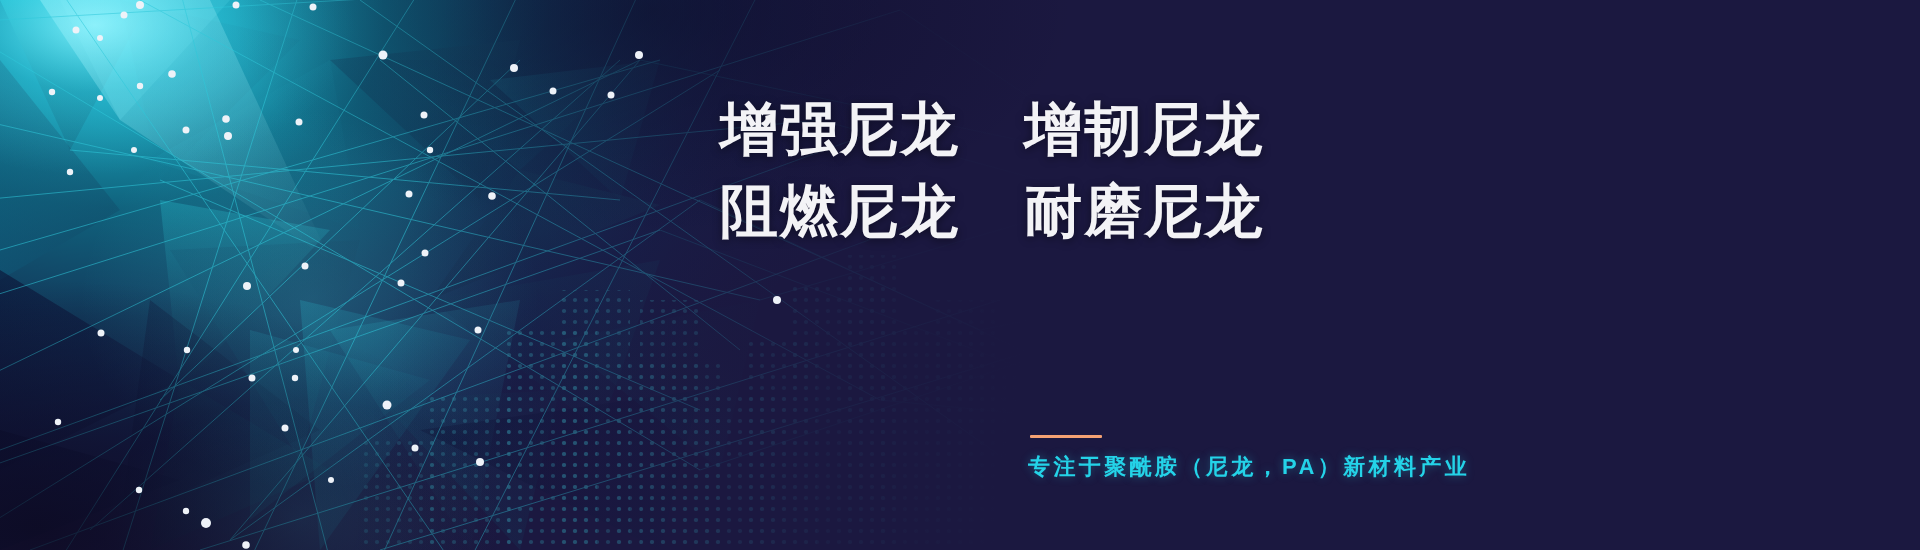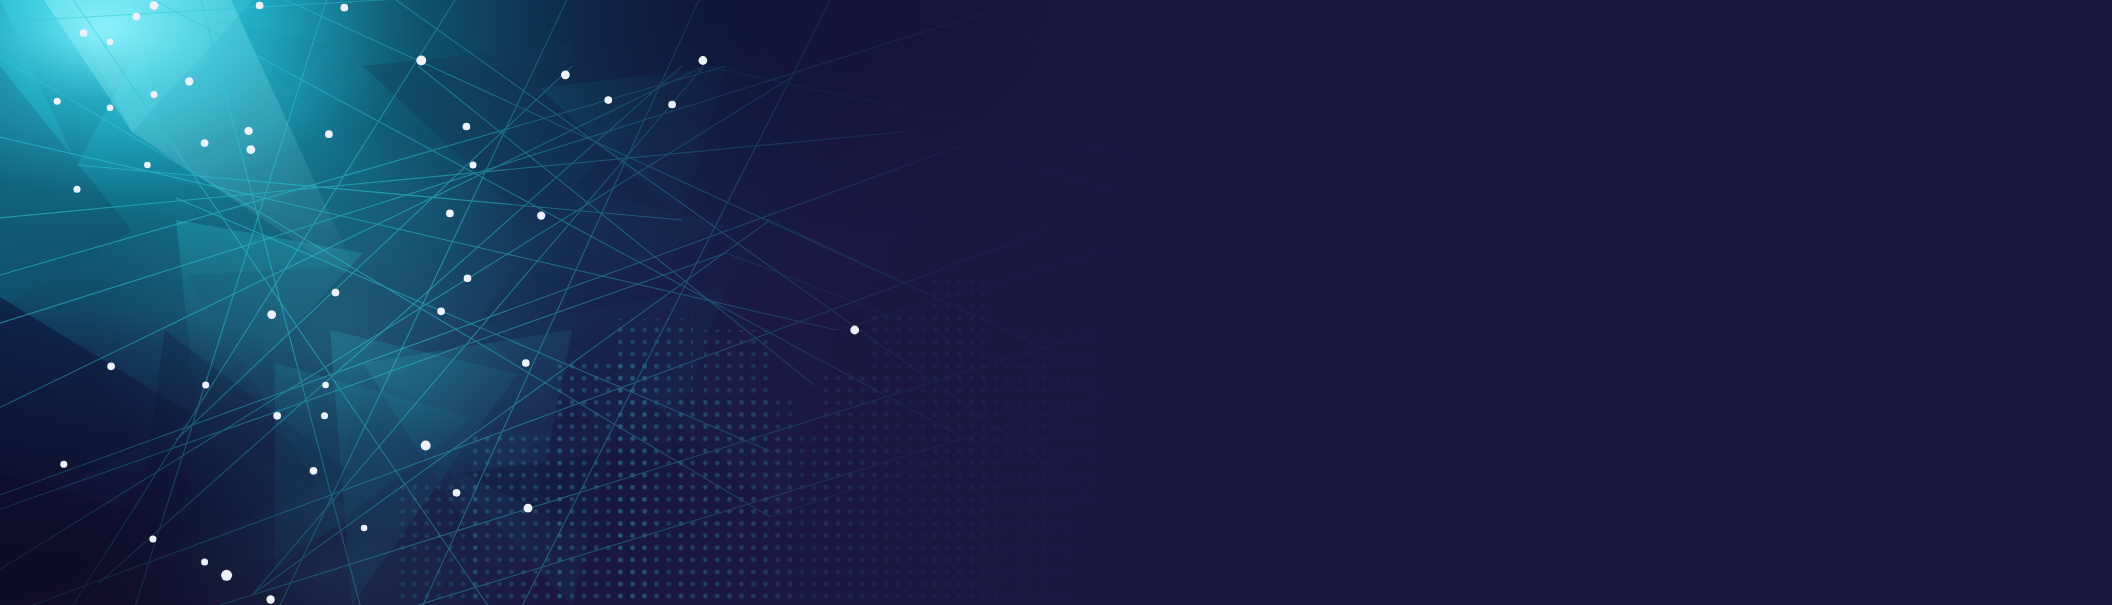--- a/index.html
+++ b/index.html
@@ -296,14 +296,33 @@
       <circle cx="139" cy="490" r="3.2"></circle>
       <circle cx="387" cy="405" r="4.5"></circle>
       <circle cx="480" cy="462" r="4"></circle>
       <circle cx="206" cy="523" r="5"></circle>
       <circle cx="478" cy="330" r="3.5"></circle>
       <circle cx="331" cy="480" r="3"></circle>
       <circle cx="430" cy="150" r="3.2"></circle>
     </g>
   </svg>
 
+  <div class="content">
+
+    <div class="headline">
+      <span class="hl-line">
+        <span>增强尼龙</span>
+        <span class="gap"></span>
+        <span>增韧尼龙</span>
+      </span>
+      <span class="hl-line">
+        <span>阻燃尼龙</span>
+        <span class="gap"></span>
+        <span>耐磨尼龙</span>
+      </span>
+    </div>
+
+    <div class="divider"></div>
+
+    <div class="subtitle">专注于聚酰胺（尼龙，PA）新材料产业</div>
+  </div>
 
 </div>
 
 </body></html>

